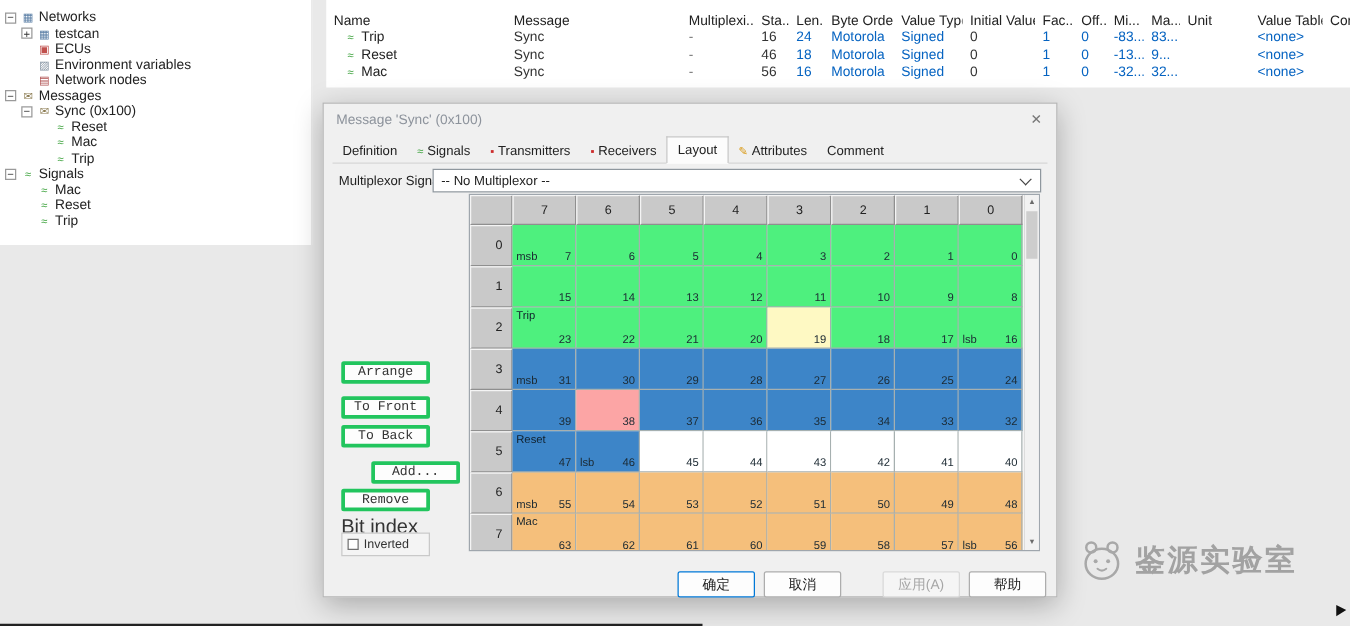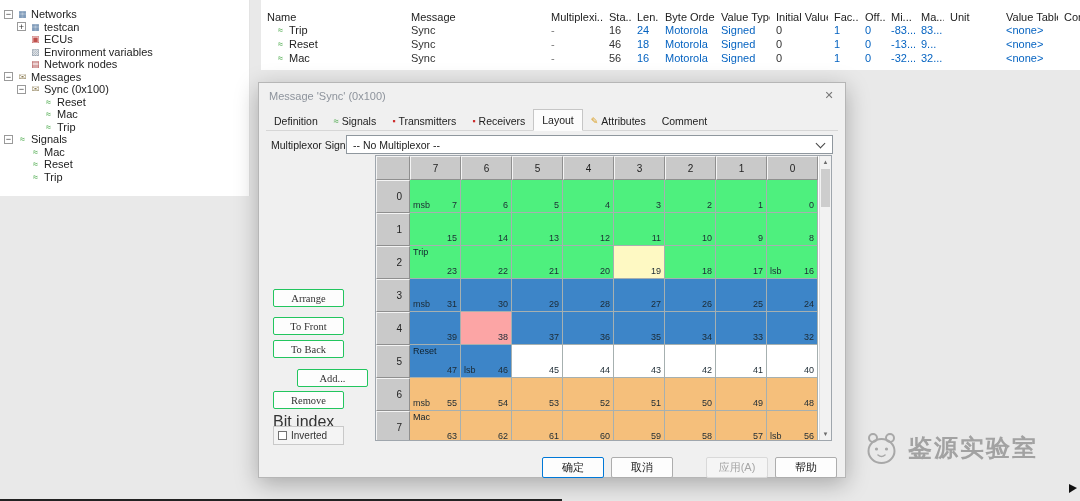--- a/index.html
+++ b/index.html
@@ -99,22 +99,22 @@
 
   .grid-scrollbar{position:absolute;right:0;top:0;bottom:0;width:12px;background:#f2f2f2;border-left:1px solid #dcdcdc;box-sizing:border-box;}
   .sb-arrow{position:absolute;left:0;width:11px;height:12px;font-size:6px;color:#6b6b6b;display:flex;align-items:center;justify-content:center;}
   .sb-arrow.up{top:0;}
   .sb-arrow.down{bottom:0;}
   .sb-thumb{position:absolute;left:1px;top:13px;width:9px;height:38px;background:#cdcdcd;}
 
   
   .side-btn{
     position:absolute;left:14px;width:71px;height:18px;box-sizing:border-box;
-    background:#fdfdfd;border:1px solid #22c55e;border-radius:2px;
-    font-family:Liberation Serif, serif;font-size:10.5px;color:#333;padding:0;cursor:default;
+    background:#fdfdfd;border:3px solid #22c55e;border-radius:2px;
+    font-family:Liberation Mono, monospace;font-size:10.5px;color:#333;padding:0;cursor:default;
   }
   .b-arrange{top:206px;}
   .b-tofront{top:234px;}
   .b-toback{top:257px;}
   .b-add{top:286px;margin-left:24px;}
   .b-remove{top:308px;}
   .bitindex-label{position:absolute;left:14px;top:330px;font-size:16px;color:#333;}
   .inverted-group{
     position:absolute;left:14px;top:343px;width:71px;height:19px;box-sizing:border-box;
     border:1px solid #c9c9c9;display:flex;align-items:center;padding-left:4px;background:#f4f4f4;

